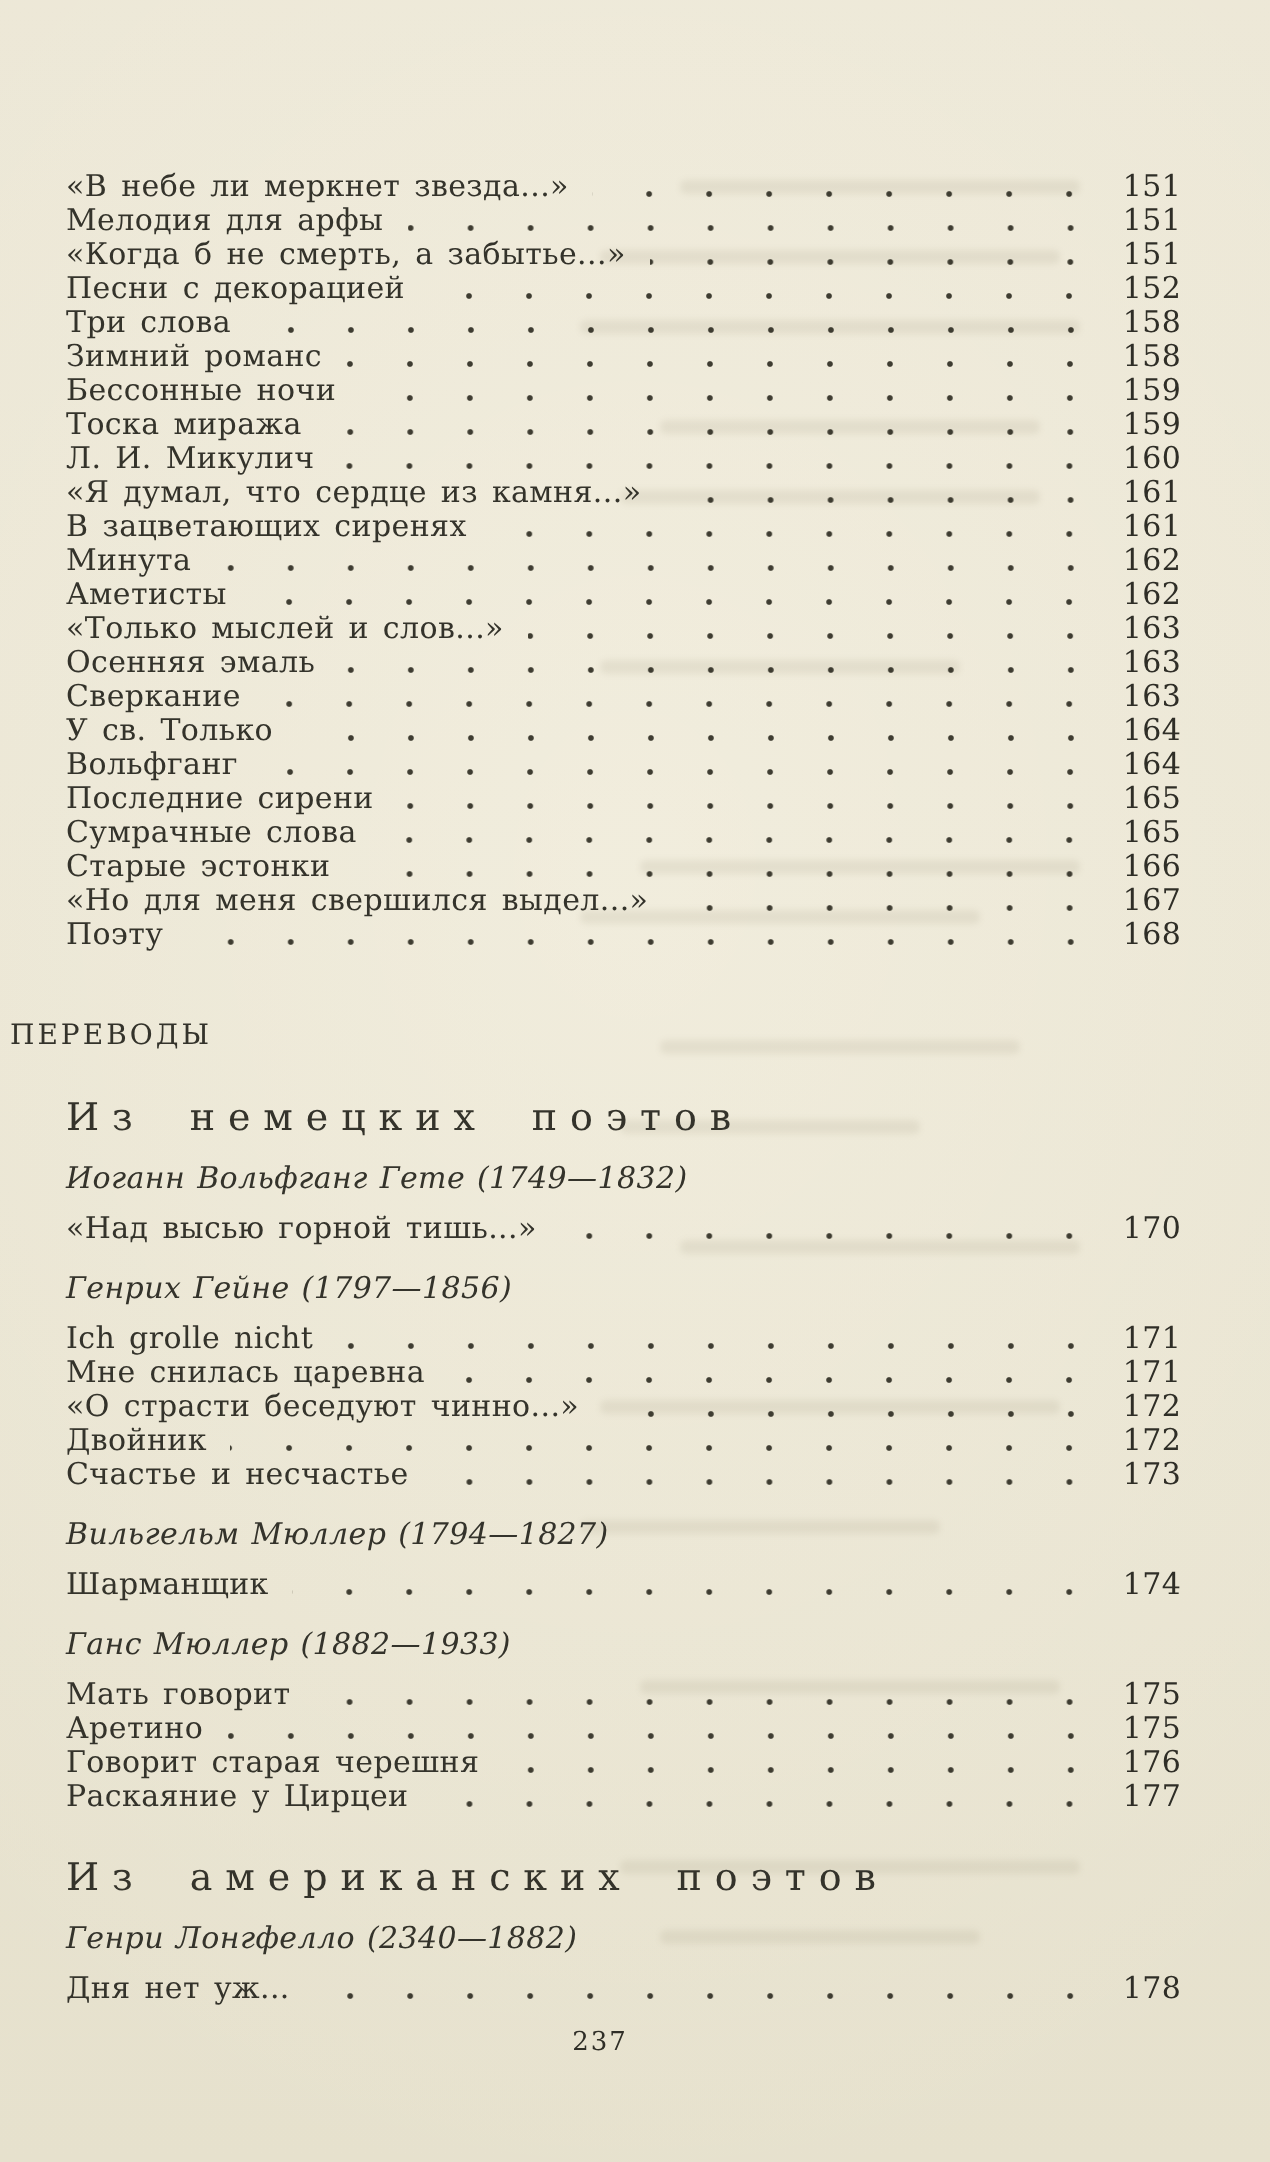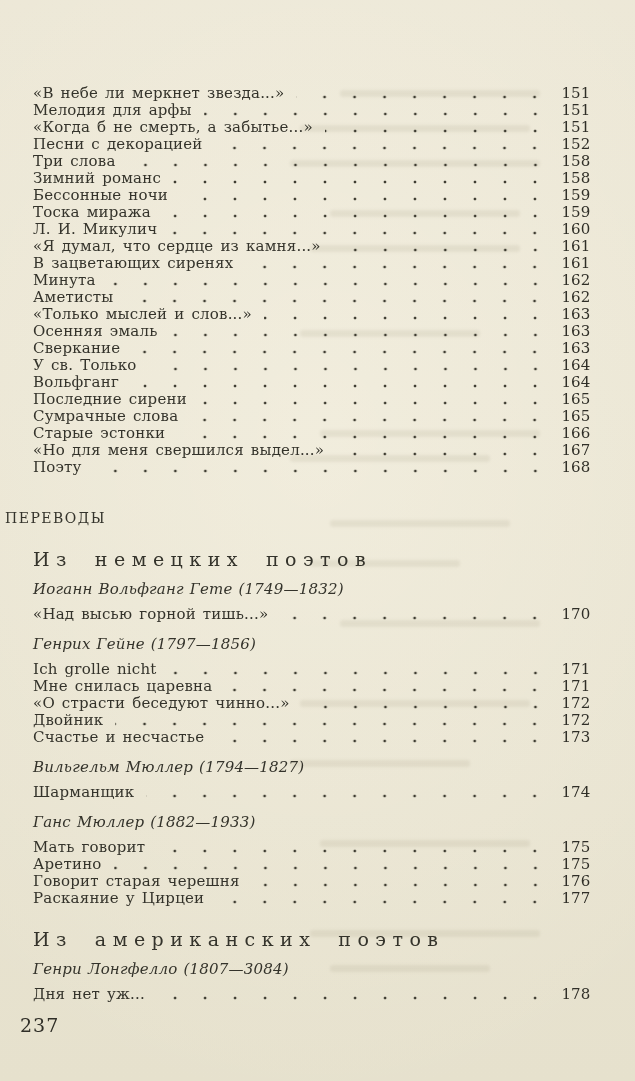--- a/index.html
+++ b/index.html
@@ -52,21 +52,21 @@
     font-size:19px; line-height:17px;
     letter-spacing:.34em; word-spacing:.5em;
   }
   .author {
     margin-top:13px; height:17px;
     font-style:italic; font-size:15px; line-height:17px;
     letter-spacing:.2px; word-spacing:1px;
   }
   .folio {
     margin-top:11px; height:18px;
-    font-size:19px; letter-spacing:1px;
+    text-align:center; font-size:13px; letter-spacing:1px;
     transform:translateX(-13px);
     color:#2f2e27;
   }
 </style>
 </head>
 <body>
 
 <div class="page" style="--ink: #34332b;">
 
   <div class="bleed">
@@ -270,21 +270,21 @@
           <span class="leader"></span>
           <span class="num">176</span>
         </div>
         <div class="entry">
           <span class="t">Раскаяние у Цирцеи</span>
           <span class="leader"></span>
           <span class="num">177</span>
         </div>
       </div>
       <div class="group-heading">Из американских поэтов</div>
-      <div class="author">Генри Лонгфелло (1807—3084)</div>
+      <div class="author">Генри Лонгфелло (2340—1882)</div>
       <div class="section-entries">
         <div class="entry">
           <span class="t">Дня нет уж...</span>
           <span class="leader"></span>
           <span class="num">178</span>
         </div>
       </div>
       <div class="folio">237</div>
     </main>
 

